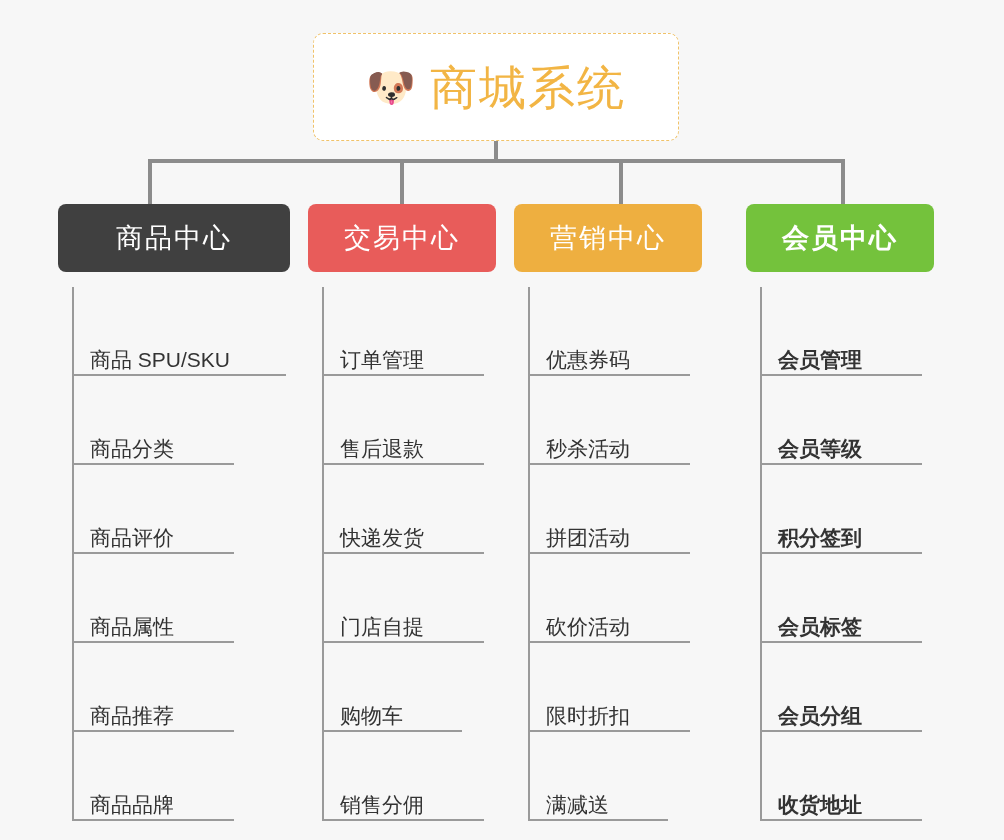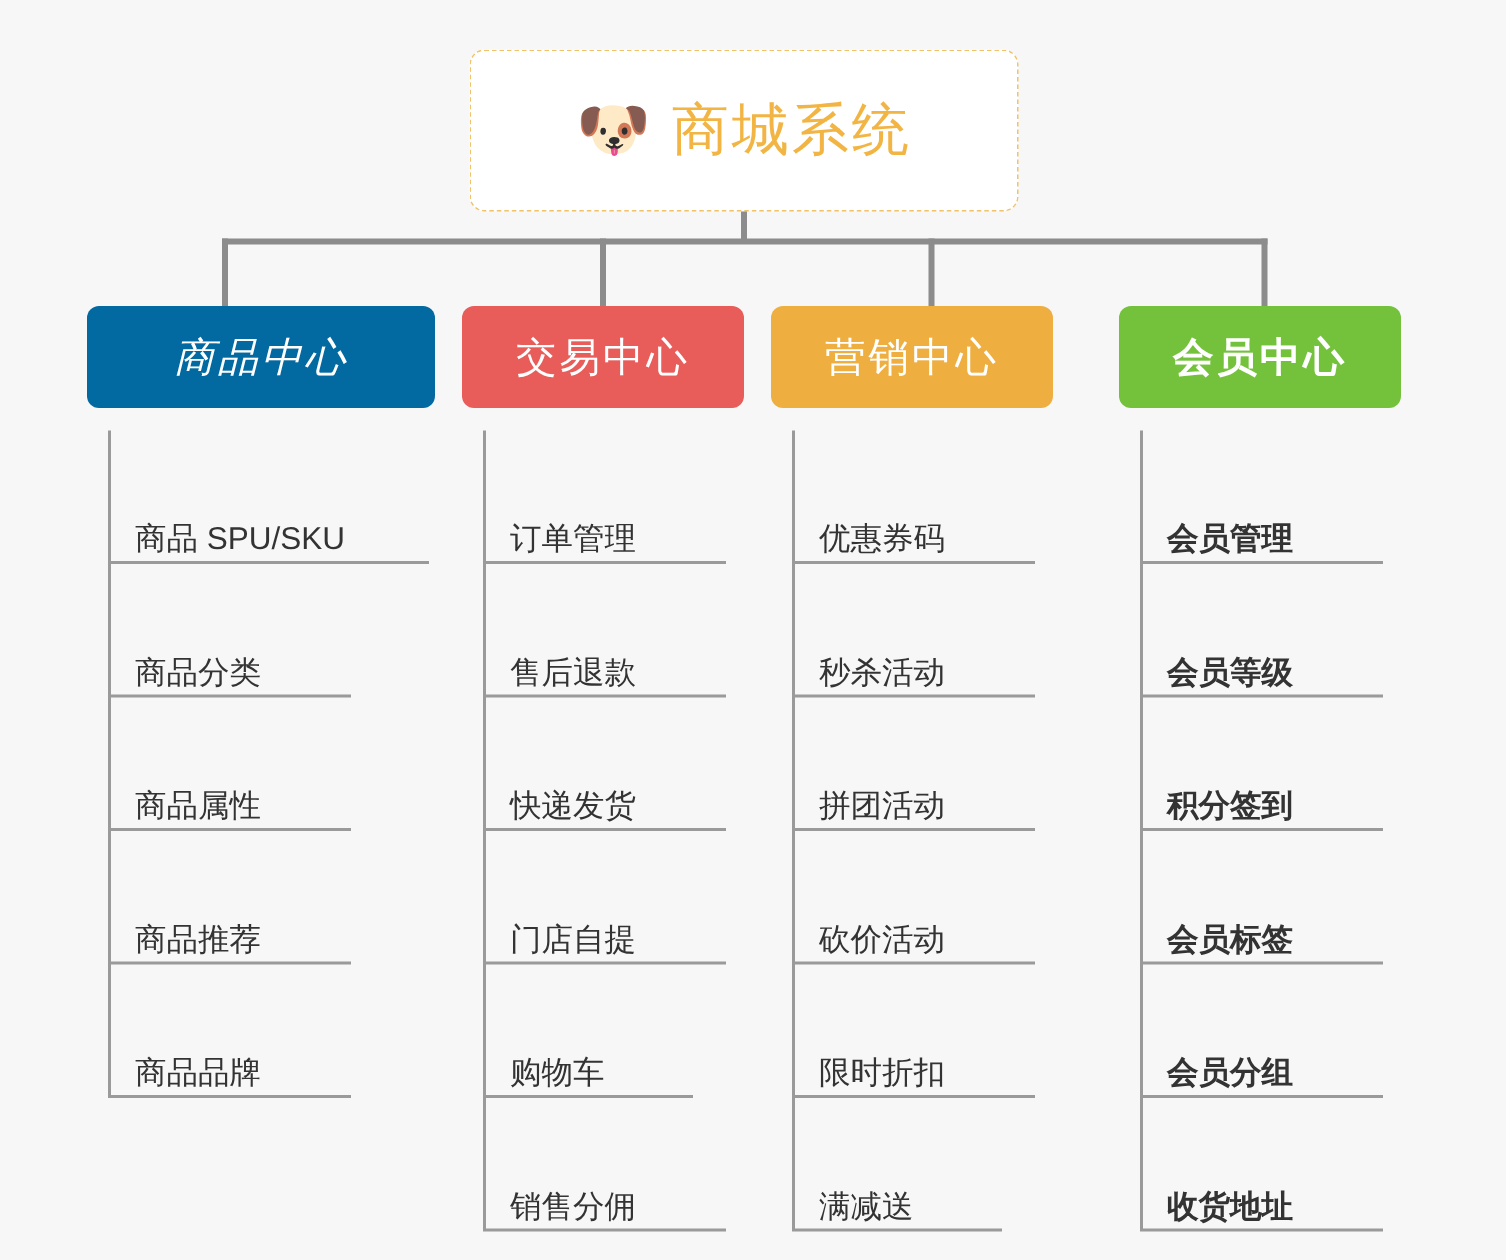--- a/index.html
+++ b/index.html
@@ -37,21 +37,21 @@
     align-items: center;
     justify-content: center;
     gap: 14px;
   }
   .root-emoji {
     font-size: 40px;
     line-height: 1;
     display: block;
   }
   .root-title {
-    font-size: 38px;
+    font-size: 47px;
     color: #f2b544;
     letter-spacing: 2px;
     line-height: 1;
     white-space: nowrap;
   }
 
   
   .conn {
     position: absolute;
     background: #8c8c8c;
@@ -130,32 +130,36 @@
   </div>
 
   <div class="conn conn-v" style="left: 494px; top: 141px; width: 4px; height: 21px; background: rgb(140, 140, 140);"></div>
   <div class="conn conn-h" style="left: 148px; top: 159px; width: 697px; height: 4px; background: rgb(140, 140, 140);"></div>
   <div class="conn conn-v" style="left: 148px; top: 159px; height: 47px; background: rgb(140, 140, 140);"></div>
   <div class="conn conn-v" style="left: 400px; top: 159px; height: 47px; background: rgb(140, 140, 140);"></div>
   <div class="conn conn-v" style="left: 619px; top: 159px; height: 47px; background: rgb(140, 140, 140);"></div>
   <div class="conn conn-v" style="left: 841px; top: 159px; height: 47px; background: rgb(140, 140, 140);"></div>
 
   <div class="branch" id="branch-0">
-    <div class="branch-header" style="background: #0369a1; font-style: italic;">商品中心</div>
+    <div class="branch-header" style="background: #404040;">商品中心</div>
     <div class="branch-body">
       <div class="trunk"></div>
       <div class="leaf">
         <span class="leaf-label">商品 SPU/SKU</span>
         <span class="leaf-underline" style="width: 212px;"></span>
       </div>
       <div class="leaf">
         <span class="leaf-label">商品分类</span>
         <span class="leaf-underline" style="width: 160px;"></span>
       </div>
       <div class="leaf">
+        <span class="leaf-label">商品评价</span>
+        <span class="leaf-underline" style="width: 160px;"></span>
+      </div>
+      <div class="leaf">
         <span class="leaf-label">商品属性</span>
         <span class="leaf-underline" style="width: 160px;"></span>
       </div>
       <div class="leaf">
         <span class="leaf-label">商品推荐</span>
         <span class="leaf-underline" style="width: 160px;"></span>
       </div>
       <div class="leaf">
         <span class="leaf-label">商品品牌</span>
         <span class="leaf-underline" style="width: 160px;"></span>

